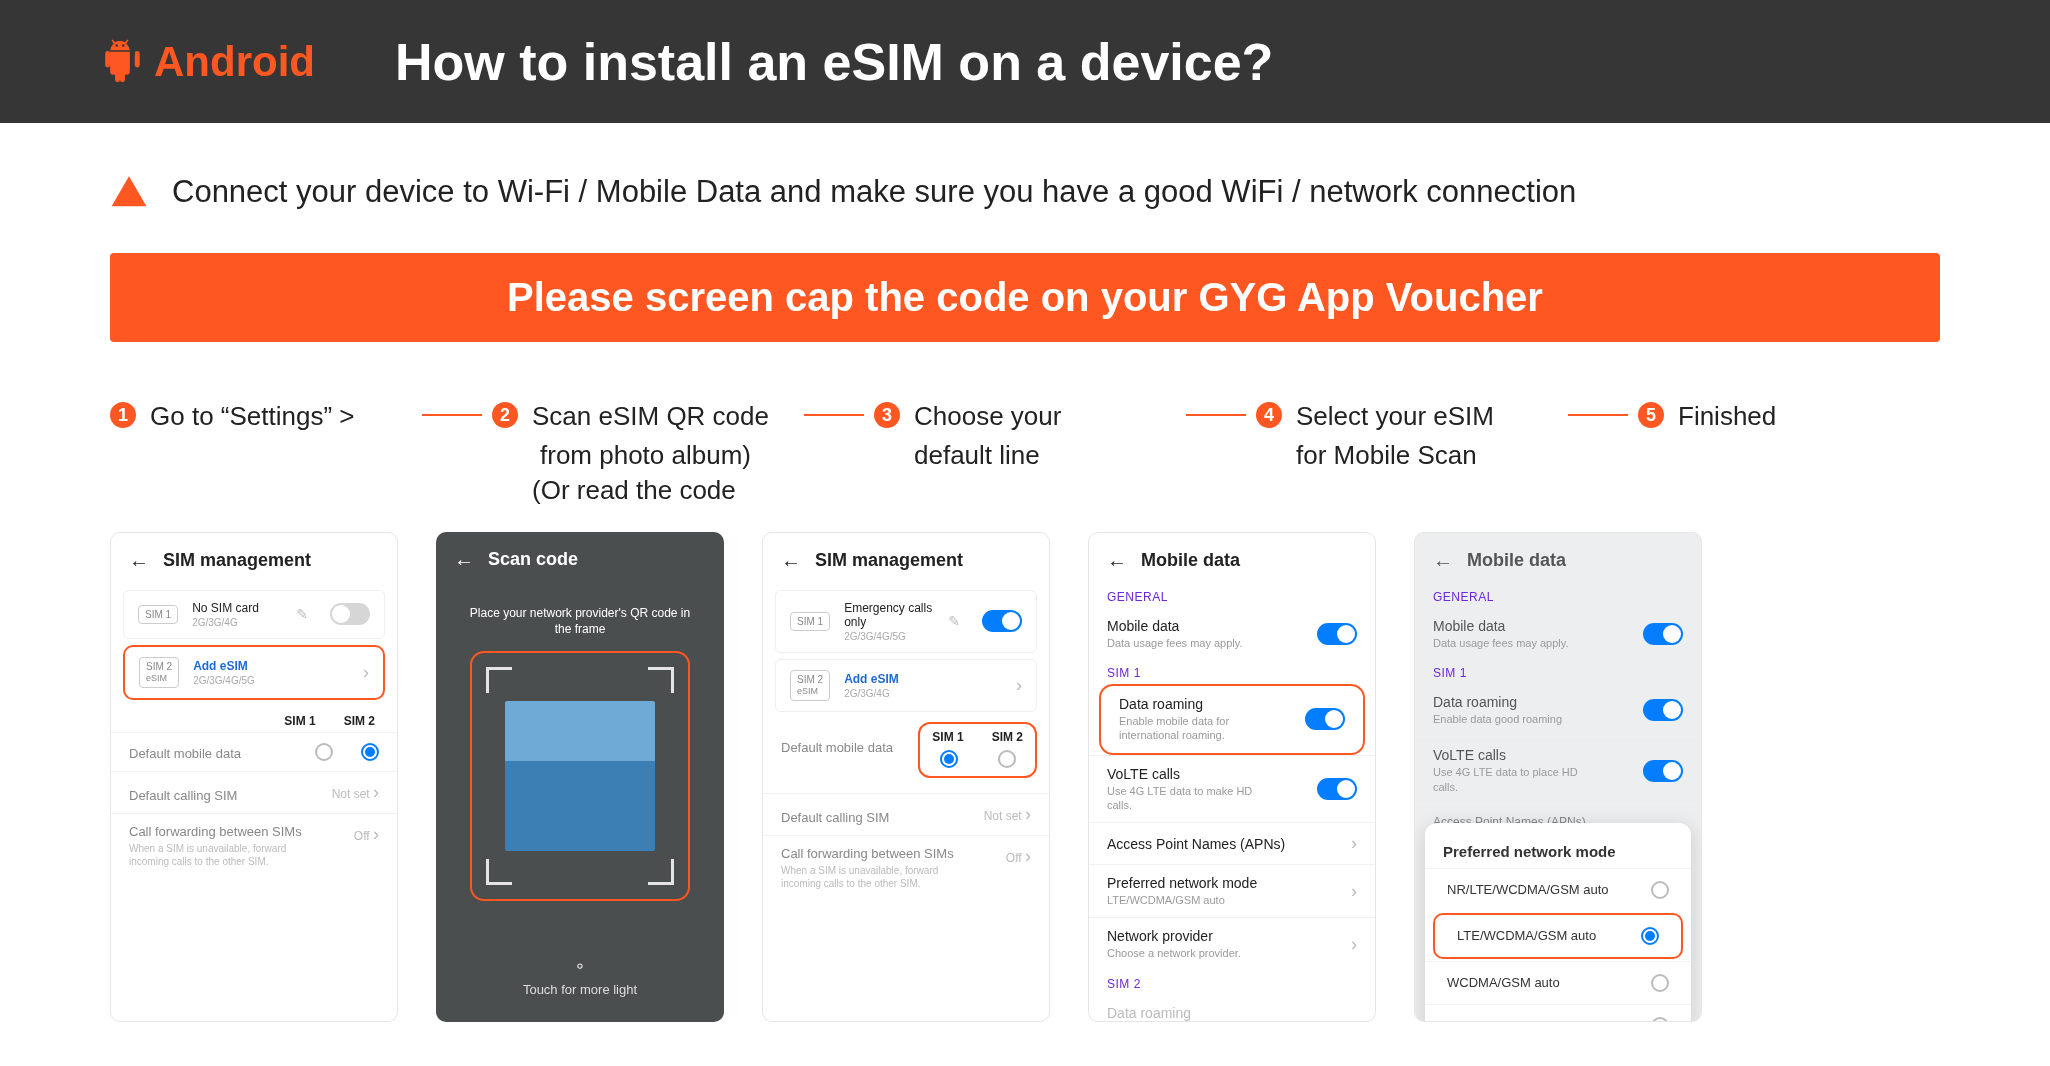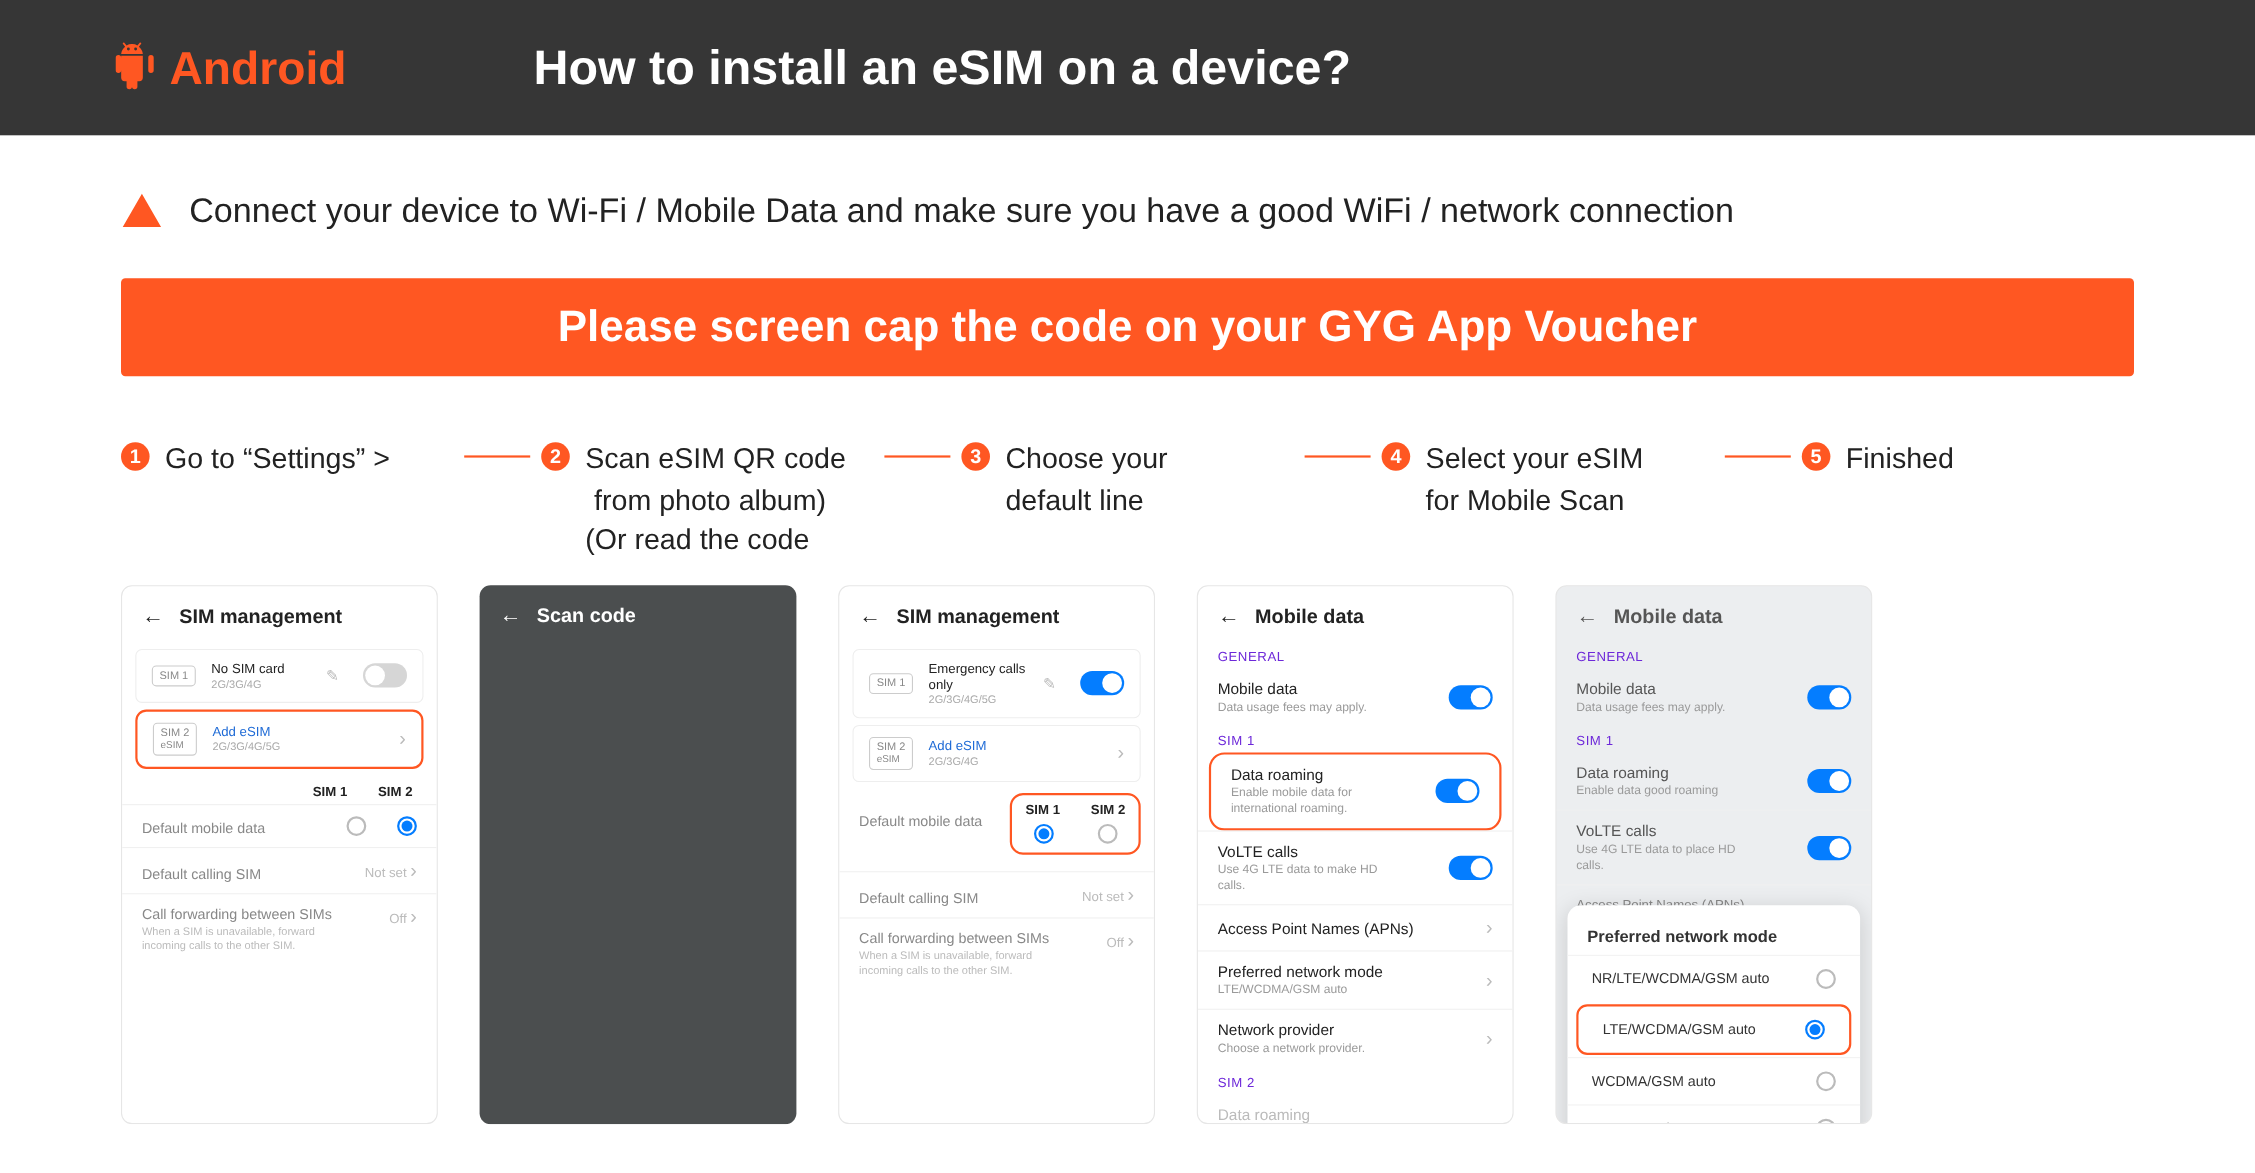--- a/index.html
+++ b/index.html
@@ -13,21 +13,21 @@
   }
   *{box-sizing:border-box;}
   body{margin:0;font-family:Arial,Helvetica,sans-serif;background:#fff;color:var(--text-dark);}
   .page-wrap{width:2050px;}
 
   
   .header{height:123px;background:var(--dark-header);display:flex;align-items:center;padding:0 100px;}
   .android-logo{display:flex;align-items:center;gap:14px;margin-right:80px;}
   .android-icon svg{width:40px;height:46px;fill:var(--orange);}
   .android-text{color:var(--orange);font-size:42px;font-weight:600;}
-  .header-title{color:#fff;font-size:44px;font-weight:700;margin-left:90px;}
+  .header-title{color:#fff;font-size:52px;font-weight:700;}
 
   
   .warning-row{display:flex;align-items:center;gap:24px;padding:50px 110px 30px;}
   .warn-icon{width:38px;height:38px;flex:0 0 auto;}
   .warn-icon svg{width:38px;height:38px;fill:var(--orange);}
   .warn-text{font-size:31px;color:#222;}
 
   
   .banner{margin:12px 110px 56px;background:var(--orange);color:#fff;text-align:center;font-size:40px;font-weight:600;padding:22px 0;border-radius:4px;}
 
@@ -68,21 +68,21 @@
   .radio.on{border-color:var(--blue-toggle);}
   .radio.on::after{content:"";position:absolute;width:10px;height:10px;background:var(--blue-toggle);border-radius:50%;top:2px;left:2px;}
 
   
   .sim-card{display:flex;align-items:center;gap:14px;padding:10px 14px;margin:6px 12px;border:1px solid #eee;border-radius:6px;}
   .sim-card.hl{border:2px solid var(--orange);border-radius:10px;}
   .sim-chip{border:1px solid #ccc;border-radius:4px;padding:3px 6px;font-size:10px;color:#888;line-height:1.1;min-width:36px;text-align:left;}
   .sim-chip .e{font-size:9px;}
   .sim-info{flex:1;}
   .sim-title{font-size:12px;color:#222;}
-  .sim-title.blue{color:#1f6bd6;font-weight:400;}
+  .sim-title.blue{color:#1f6bd6;font-weight:700;}
   .sim-sub{font-size:10px;color:#aaa;margin-top:2px;}
 
   
   .sim-cols{display:flex;justify-content:flex-end;gap:28px;font-size:12px;font-weight:600;color:#222;padding:8px 22px 4px;}
   .def-row{display:flex;align-items:flex-end;justify-content:space-between;padding:10px 18px;border-top:1px solid #f0f0f0;font-size:13px;color:#888;}
   .rad-group{display:flex;gap:28px;}
   .sim-choice-hl{border:2px solid var(--orange);border-radius:12px;padding:0 12px;}
 
   
   .scan-body{position:relative;height:calc(100% - 52px);}
@@ -223,20 +223,34 @@
       </span>
       <span style="color:#bbb;font-size:12px;white-space:nowrap;"><span>Off</span> <span class="chev">›</span></span>
     </div>
   </div>
 
   <div class="phone scan">
     <div class="ph-bar light">
       <span class="back-arrow">←</span>
       <span>Scan code</span>
     </div>
+    <div class="scan-body">
+      <div class="scan-hint">Place your network provider's QR code in the frame</div>
+      <div class="scan-frame">
+        <span class="corner tl"></span>
+            <span class="corner tr"></span>
+            <span class="corner bl"></span>
+            <span class="corner br"></span>
+        <div class="scan-inner"></div>
+      </div>
+      <div class="torch">
+        <span class="torch-icon">⚬</span>
+        <span>Touch for more light</span>
+      </div>
+    </div>
   </div>
 
   <div class="phone">
     <div class="ph-bar">
       <span class="back-arrow">←</span>
       <span>SIM management</span>
     </div>
     <div class="sim-card">
       <div class="sim-chip"><span>SIM 1</span></div>
       <div class="sim-info">

